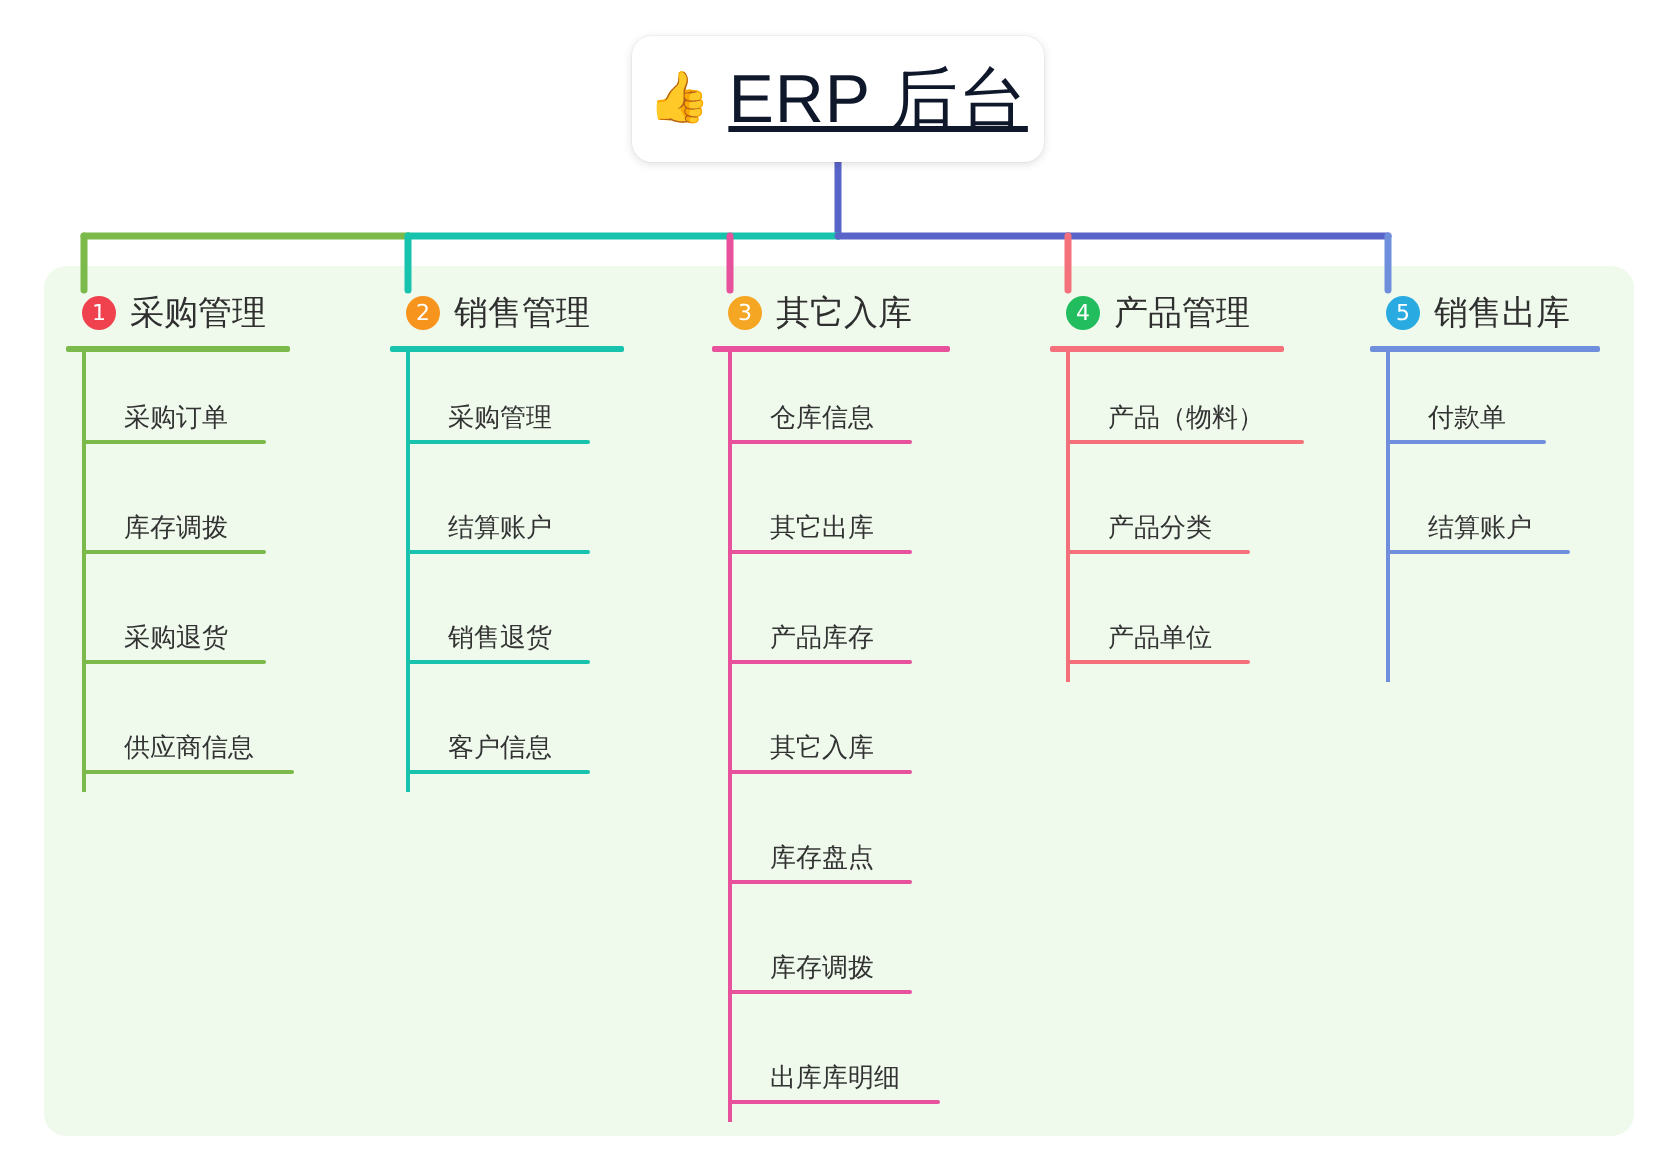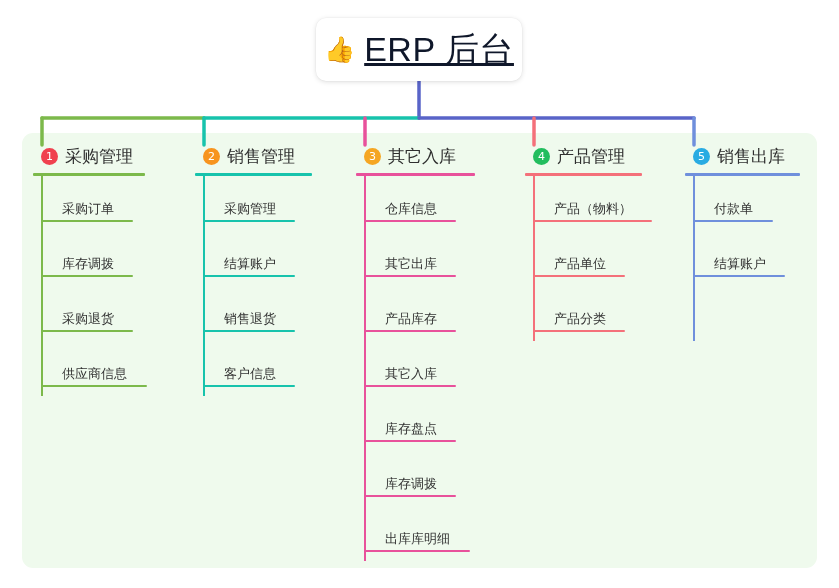--- a/index.html
+++ b/index.html
@@ -197,27 +197,27 @@
           <span class="col-title">产品管理</span>
         </div>
         <div class="head-rule" style="width: 117px; background: rgb(244, 112, 122);"></div>
         <div class="items">
           <div class="spine" style="height: 165px; background: rgb(244, 112, 122);"></div>
           <div class="item">
             <span class="item-label">产品（物料）</span>
             <div class="item-rule" style="width: 119px; background: rgb(244, 112, 122);"></div>
           </div>
           <div class="item">
+            <span class="item-label">产品分类</span>
+            <div class="item-rule" style="width: 92px; background: rgb(244, 112, 122);"></div>
+          </div>
+          <div class="item">
             <span class="item-label">产品单位</span>
             <div class="item-rule" style="width: 92px; background: rgb(244, 112, 122);"></div>
           </div>
-          <div class="item">
-            <span class="item-label">产品分类</span>
-            <div class="item-rule" style="width: 92px; background: rgb(244, 112, 122);"></div>
-          </div>
         </div>
       </div>
       <div class="col" style="left: 685px;">
         <div class="col-head">
           <span class="badge" style="background: rgb(41, 171, 226);">5</span>
           <span class="col-title">销售出库</span>
         </div>
         <div class="head-rule" style="width: 115px; background: rgb(111, 143, 220);"></div>
         <div class="items">
           <div class="spine" style="height: 165px; background: rgb(111, 143, 220);"></div>

